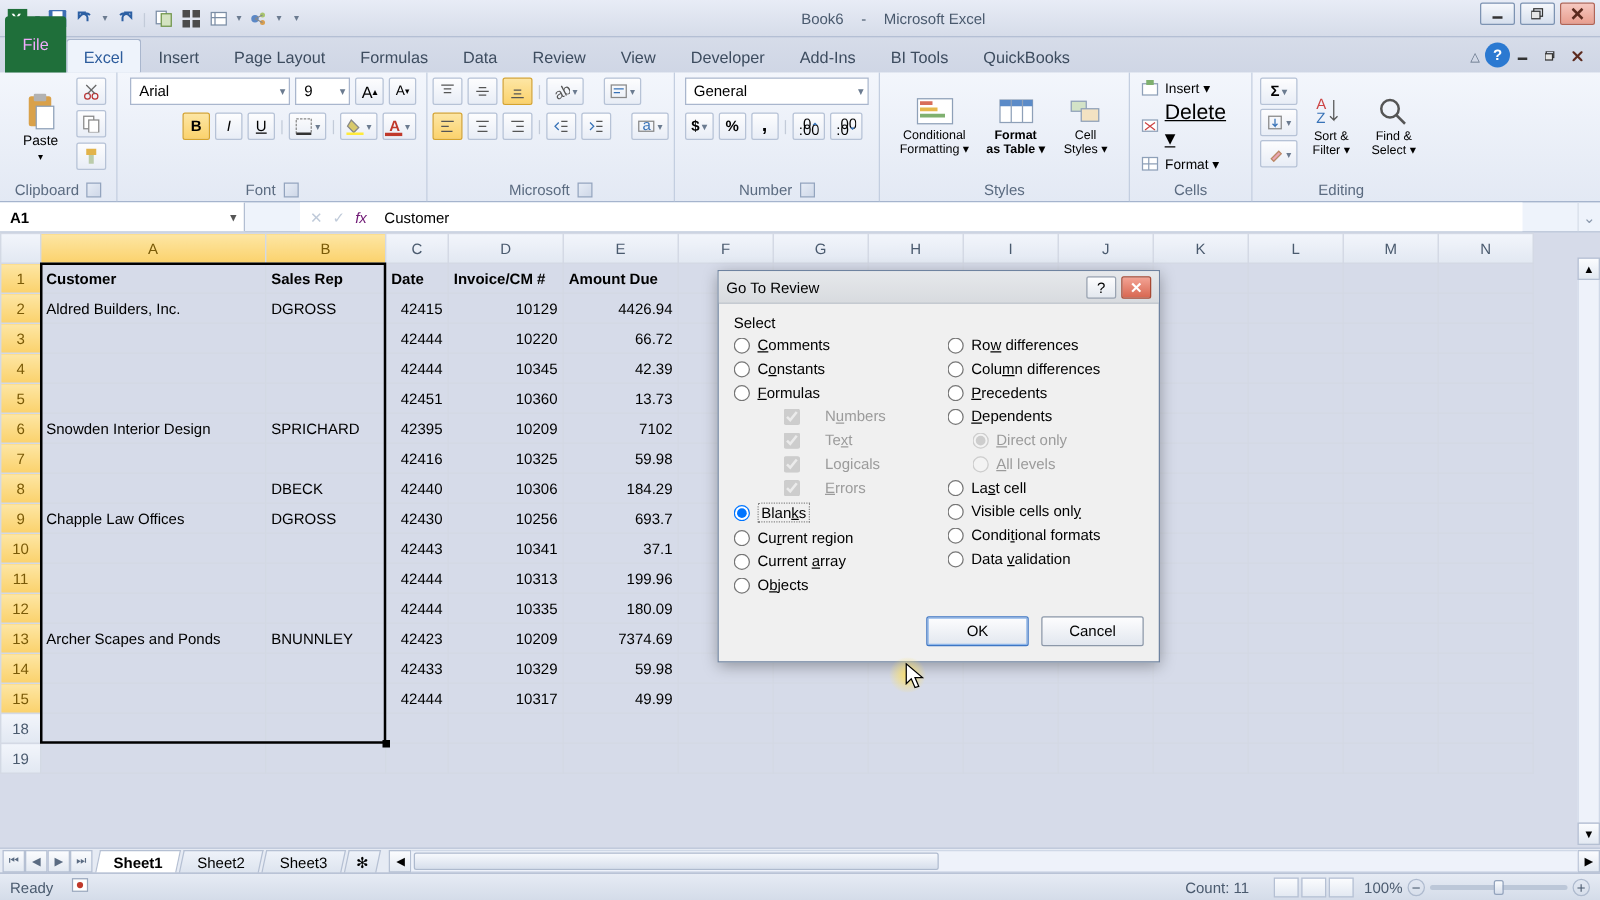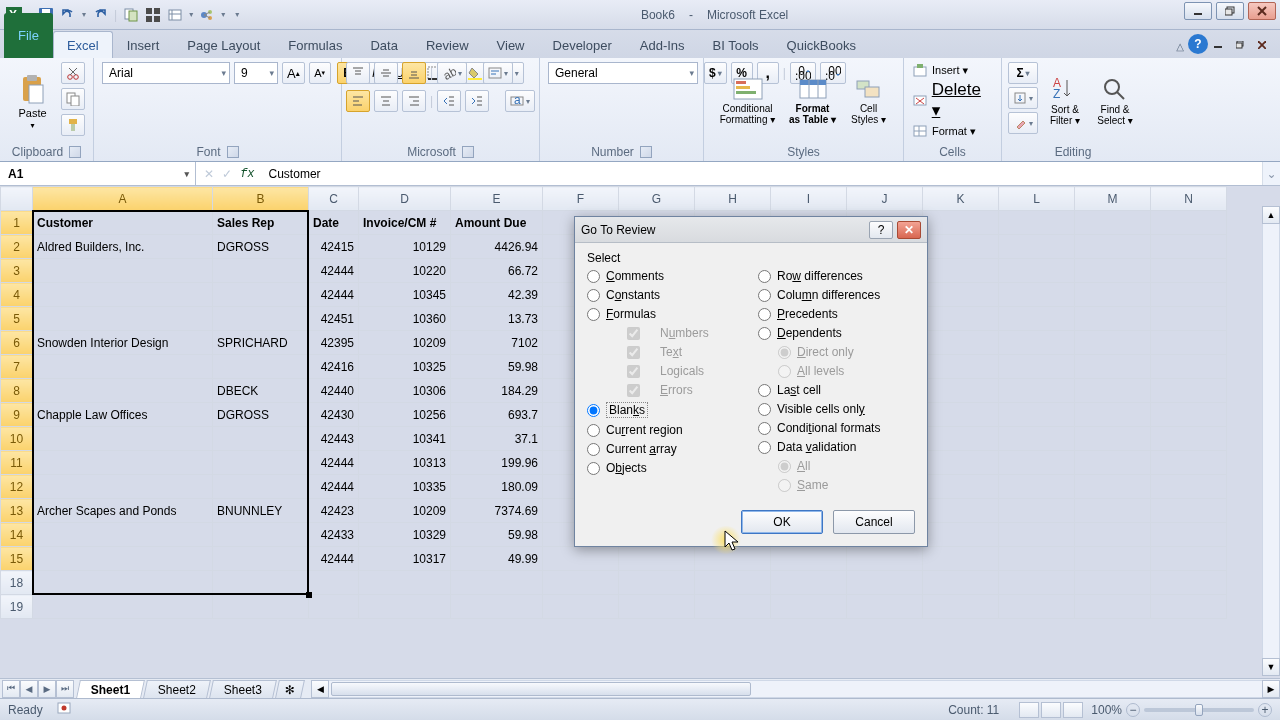--- a/index.html
+++ b/index.html
@@ -9,46 +9,46 @@
   .titlebar { height: 30px; background: linear-gradient(#e8ecf6,#d6dce9); display:flex; align-items:stretch; border-bottom:1px solid #a9b6cd; }
   .titlebar .qat { display:flex; align-items:center; padding:0 6px; gap:6px; }
   .titlebar .qat .icon { width:16px; height:16px; display:inline-flex; align-items:center; justify-content:center; }
   .titlebar .title-center { flex:1; display:flex; align-items:center; justify-content:center; gap:14px; color:#4a5a6e; font-size:13px; }
   .titlebar .win-controls { display:flex; align-items:flex-start; }
   .titlebar .win-btn { width:28px; height:18px; border:1px solid #7d93b2; background:linear-gradient(#f6f8fc,#d6dfed); margin-top:2px; margin-right:4px; display:flex; align-items:center; justify-content:center; border-radius:2px;}
   .titlebar .win-btn.close { background:linear-gradient(#f6c8c0,#e89e8f); border-color:#b16455;}
 
   
   .ribbon-tabs { height:28px; display:flex; align-items:flex-end; padding-left:4px; background:linear-gradient(#d6dce9,#cfd6e5); }
-  .file-tab { background:#1f6f3a; color:#7dd3fc; padding:15px 14px; border-radius:3px 3px 0 0; font-size:13px; }
+  .file-tab { background:#1f6f3a; color:#f0abfc; padding:15px 14px; border-radius:3px 3px 0 0; font-size:13px; }
   .rtab { padding:6px 13px 5px; font-size:13px; color:#3d4c5f; border:1px solid transparent; border-bottom:none; cursor:default;}
   .rtab.active { background:#eef3fb; border-color:#a9b6cd; border-radius:3px 3px 0 0; color:#2d5c9c; }
   .ribbon-tabs .spacer{flex:1;}
   .ribbon-tabs .help-btn{width:20px;height:20px;border-radius:50%;background:#2b79d1;color:#fff;display:flex;align-items:center;justify-content:center;margin:0 6px 4px 0;font-weight:bold;}
 
   
   .ribbon { height:104px; background:linear-gradient(#f3f6fc,#e3e9f4); border-bottom:1px solid #94a7c2; display:flex; }
   .group { border-right:1px solid #c3cee0; padding:4px 8px 2px; display:flex; flex-direction:column; align-items:center; justify-content:space-between;}
   .group-label { font-size:11px; color:#5b6b80; text-align:center; padding-top:2px; display:flex; align-items:center; gap:6px;}
   .group-label .launcher{width:12px;height:12px;border:1px solid #93a4be;display:inline-block;background:linear-gradient(135deg,#e6ecf6,#cfd8e8);}
   .row { display:flex; align-items:center; gap:4px; }
   .btn { height:22px; min-width:22px; border:1px solid #b6c2d6; background:linear-gradient(#fdfdfe,#e8edf6); display:inline-flex; align-items:center; justify-content:center; padding:0 4px; border-radius:2px;}
   .btn.active { background:linear-gradient(#fde6a4,#fbd26c); border-color:#d6a32c; }
   .bigbtn { width:42px; height:60px; border:1px solid transparent; display:flex; flex-direction:column; align-items:center; justify-content:center; gap:2px; border-radius:3px; padding:2px;}
   .bigbtn .icon{width:32px;height:32px;}
   .combo { height:22px; border:1px solid #a9b6cd; background:#fff; display:inline-flex; align-items:center; padding:0 16px 0 6px; position:relative;}
   .combo::after{content:"▾"; position:absolute; right:3px; font-size:9px; color:#6b7b90;}
   .split::after{content:"▾"; font-size:8px; color:#6b7b90; margin-left:2px;}
 
   
-  .formula-row { height:24px; background:#eef3fb; border-bottom:1px solid #b2bed2; display:flex; align-items:center;}
+  .formula-row { height:24px; background:#eef3fb; border-bottom:1px solid #b2bed2; display:flex; align-items:center;gap:44px;}
   .namebox { width:196px; border-right:1px solid #b2bed2; background:#fff; height:100%; display:flex; align-items:center; padding:0 22px 0 8px; position:relative; font-weight:bold;}
   .namebox::after{content:"▾"; position:absolute; right:6px; font-size:9px; color:#555;}
   .fx-area { display:flex; align-items:center; gap:8px; padding:0 8px; flex:1; background:#fff; height:100%;}
-  .fx-area .fx{font-style:italic; color:#14532d;font-family:Liberation Mono, monospace;}
+  .fx-area .fx{font-style:italic; color:#701a75;}
   .fx-area .formula{flex:1; padding-left:6px;}
   .fx-expand{width:18px;display:flex;align-items:center;justify-content:center;color:#8a98ac;border-left:1px solid #d6dee9;height:100%;}
 
   
   .sheet { position:relative; }
   table.grid { border-collapse:collapse; table-layout:fixed; }
   table.grid th, table.grid td { border:1px solid #d3d9e4; height:24px; overflow:hidden; white-space:nowrap; }
   table.grid th { background:linear-gradient(#f2f5fb,#e2e8f2); font-weight:normal; color:#4a5a6e;}
   .corner{width:32px;background:linear-gradient(#f2f5fb,#e2e8f2);}
   th.col { text-align:center; }
@@ -273,21 +273,21 @@
           </span>
       </div>
     </div>
     <div class="group-label">
         <span>Clipboard</span>
         <span class="launcher"></span>
       </div>
   </div>
 
   <div class="group" style="width:248px;">
-    <div style="display:flex;gap:6px;width:100%;align-items:flex-end;">
+    <div style="display:flex;flex-direction:column;gap:6px;width:100%;align-items:flex-end;">
       <div class="row">
         <div class="combo" style="width:128px;">
             <span>Arial</span>
           </div>
         <div class="combo" style="width:44px;">
             <span>9</span>
           </div>
         <span class="btn" style="font-size:13px;">A<span style="font-size:8px;vertical-align:super;">▴</span></span>
         <span class="btn" style="font-size:11px;">A<span style="font-size:7px;vertical-align:super;">▾</span></span>
       </div>
@@ -409,21 +409,21 @@
           </span>
       </div>
     </div>
     <div class="group-label">
         <span>Microsoft</span>
         <span class="launcher"></span>
       </div>
   </div>
 
   <div class="group" style="width:164px;">
-    <div style="display:flex;gap:6px;width:100%;">
+    <div style="display:flex;flex-direction:column;gap:6px;width:100%;">
       <div class="row">
           <div class="combo" style="width:150px;">
             <span>General</span>
           </div>
         </div>
       <div class="row">
         <span class="btn split" style="font-weight:bold;">$</span>
         <span class="btn" style="font-weight:bold;">%</span>
         <span class="btn" style="font-weight:bold;font-size:16px;">,</span>
         <span style="color:#c3cbd9;">|</span>
@@ -978,30 +978,20 @@
             <label>Visible cells onl<u class="accel">y</u></label>
           </div>
           <div class="radio">
             <input type="radio" name="gts" style="">
             <label>Condi<u class="accel">t</u>ional formats</label>
           </div>
           <div class="radio">
             <input type="radio" name="gts" style="">
             <label>Data <u class="accel">v</u>alidation</label>
           </div>
-          <div class="subs">
-            <div class="radio disabled">
-              <input type="radio" checked="" disabled="" style="">
-              <label><u class="accel">A</u>ll</label>
-            </div>
-            <div class="radio disabled">
-              <input type="radio" disabled="" style="">
-              <label><u class="accel">S</u>ame</label>
-            </div>
-          </div>
         </div>
     </div>
     <div class="dlg-buttons">
       <button class="push default">OK</button>
       <button class="push">Cancel</button>
     </div>
   </div>
 </div>
 
 <div class="cursor-halo" style="left:710px;top:526px;"></div>

